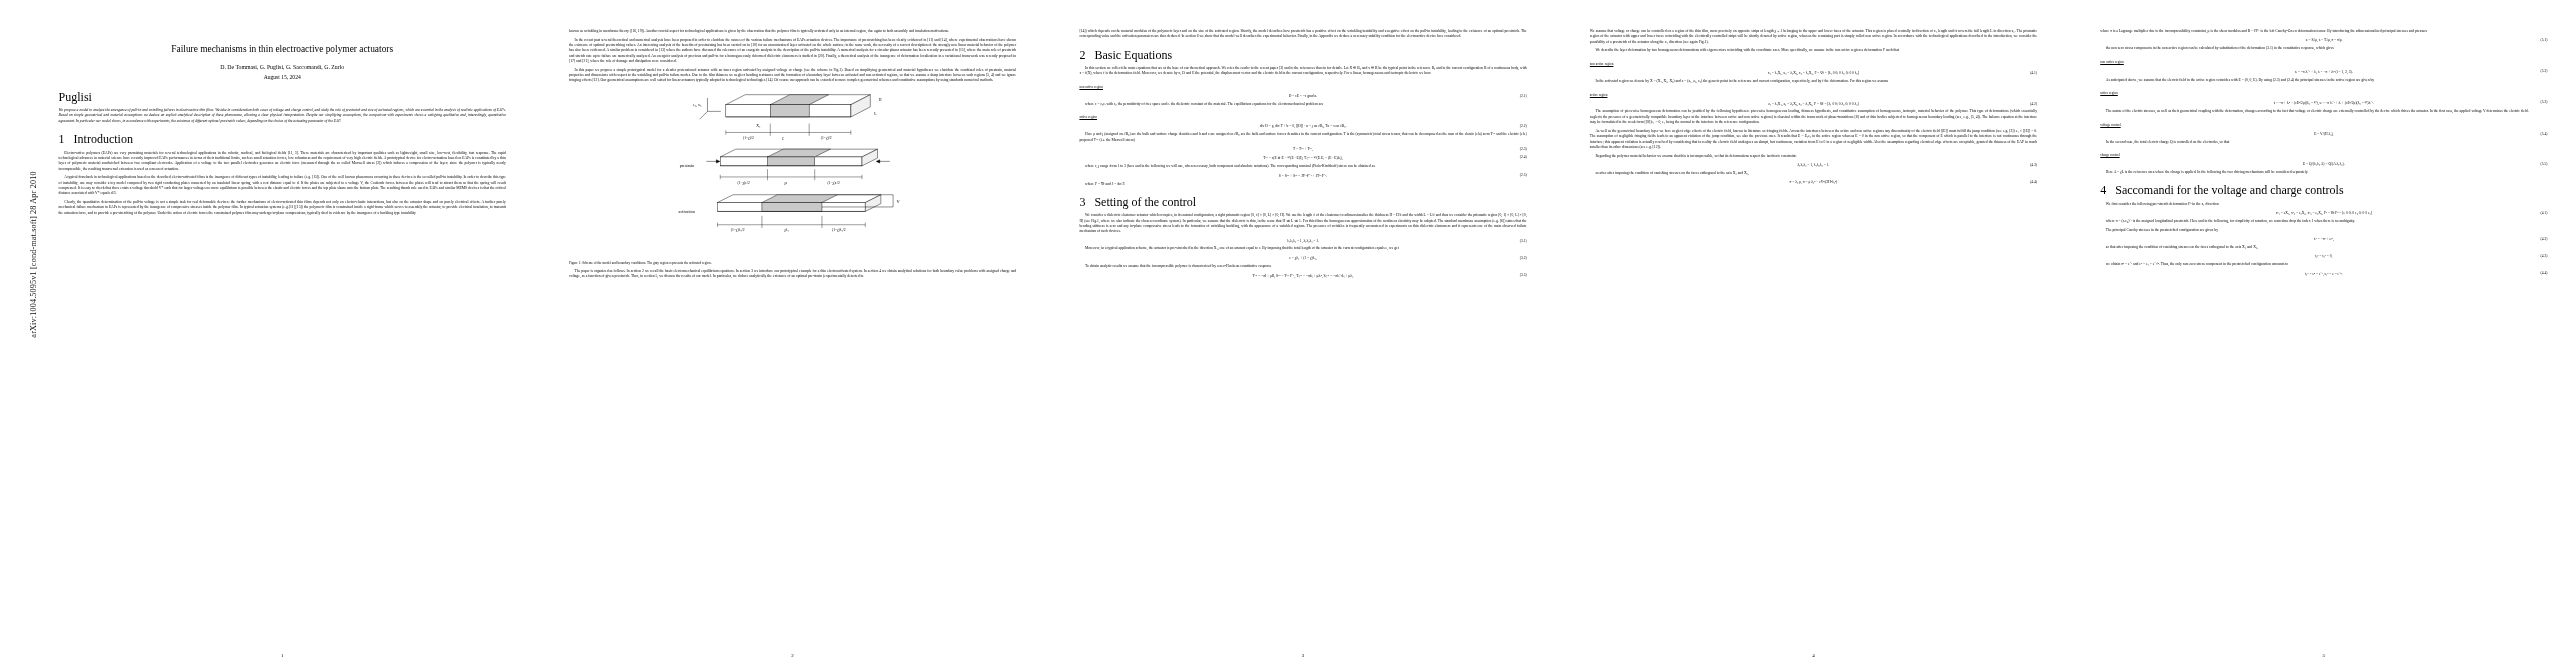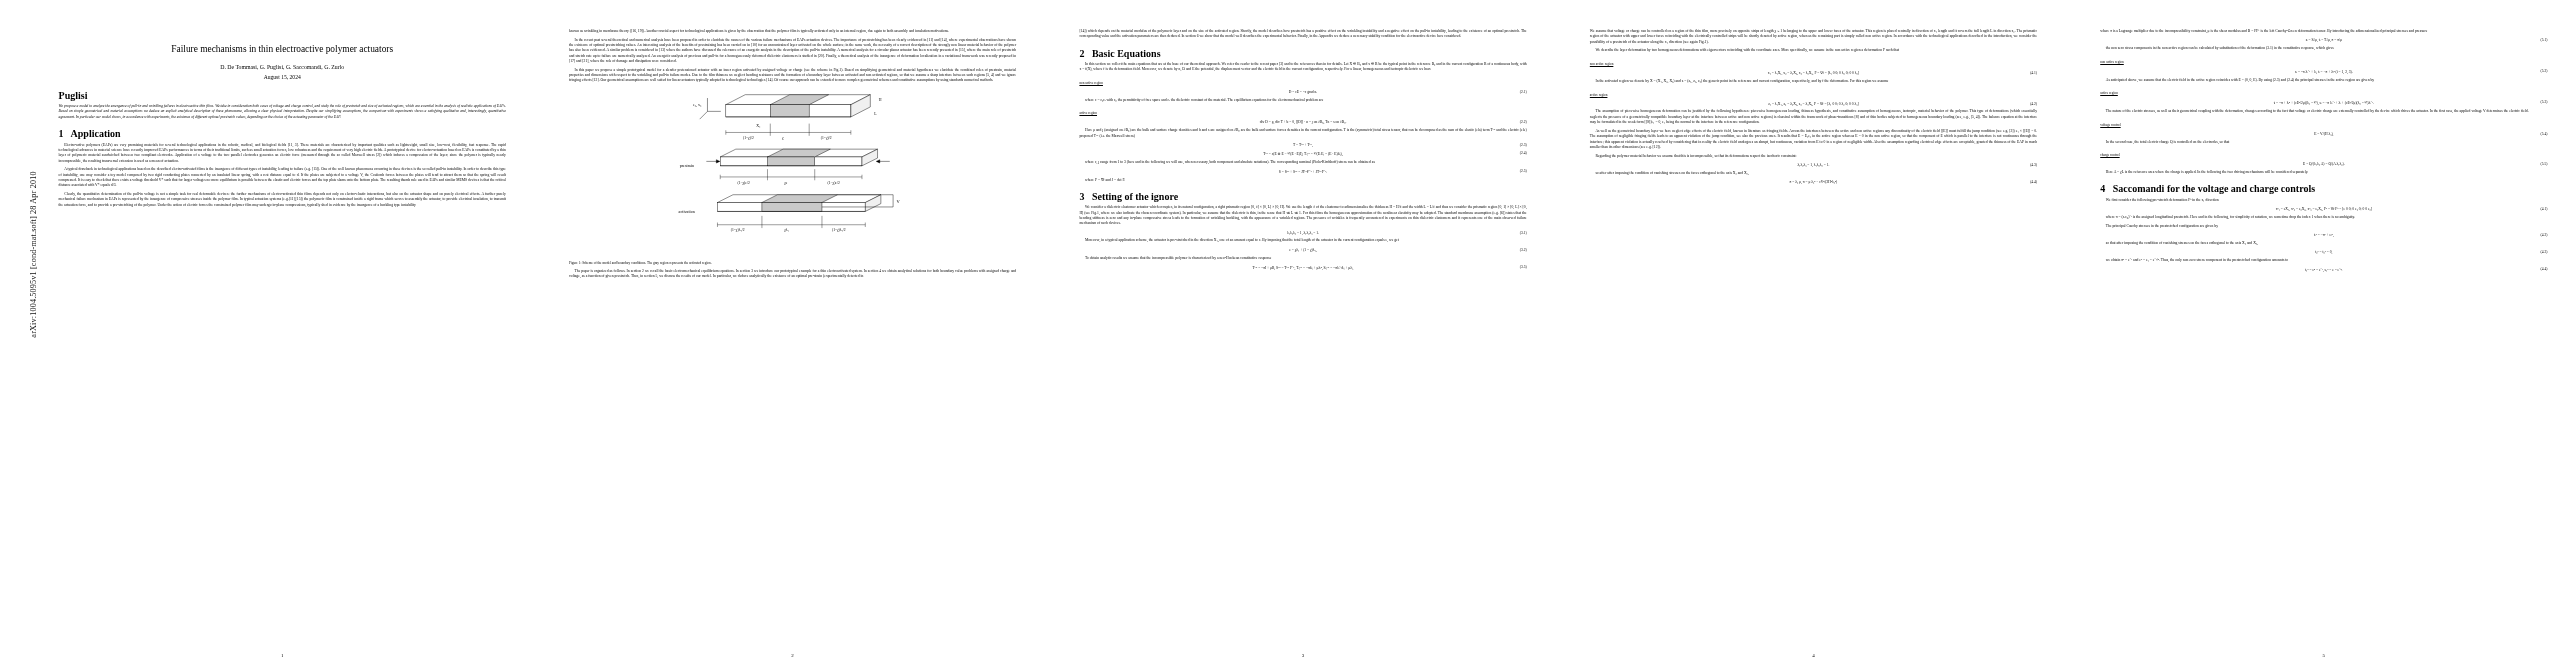--- a/index.html
+++ b/index.html
@@ -10,21 +10,21 @@
     transform:rotate(-90deg);transform-origin:center center;
     font-family:"Liberation Serif",serif;font-size:8.3px;color:#111;letter-spacing:0.1px;
     text-align:center;white-space:nowrap;
   }
   .pages{position:absolute;left:33px;top:0;width:2540px;height:667px;display:flex;gap:12px;}
   .page{position:relative;width:508px;height:667px;box-sizing:border-box;padding:29px 25.6px 22px 25.6px;}
   .pagenum{position:absolute;bottom:9px;left:0;width:100%;text-align:center;font-size:5px;}
   .title{font-size:9.4px;text-align:center;line-height:1.25;margin:14.5px 0 9px 0;font-weight:normal;}
   .authors{font-size:5.8px;text-align:center;margin:5.6px 0 2.2px 0;}
   .date{font-size:5.6px;text-align:center;margin:3.3px 0 10px 0;}
-  h2.sec{font-size:10px;font-weight:bold;margin:7.8px 0 3.3px 0;}
+  h2.sec{font-size:12px;font-weight:normal;margin:7.8px 0 3.3px 0;}
   p.body{font-size:3.7px;line-height:1.45;text-align:justify;margin:0 0 3.3px 0;text-indent:5.6px;hyphens:auto;}
   p.body.noind{text-indent:0;}
   .abstract-block{font-size:3.7px;line-height:1.5;text-align:justify;font-style:italic;margin:2.2px 0 5.6px 0;}
   .eq{font-size:3.6px;text-align:center;margin:3.9px 0 3.9px 0;position:relative;}
   .eq .num{position:absolute;right:0;top:0;font-size:3.6px;font-style:normal;}
   .eqbox{display:inline-block;text-align:left;}
   .figwrap{margin:5.6px 0 3.3px 0;text-align:center;}
   .figcap{font-size:3.4px;text-align:justify;line-height:1.4;margin-top:4.4px;}
   .fig-svg{display:block;margin:0 auto;}
   .eqlabel{font-size:3.4px;text-decoration:underline;display:inline-block;margin:2.2px 0 1.1px 0;}
@@ -42,21 +42,21 @@
       <div class="title">Failure mechanisms in thin electroactive polymer actuators</div>
       <div class="authors">D. De Tommasi, G. Puglisi, G. Saccomandi, G. Zurlo</div>
       <div class="date">August 15, 2024</div>
 
       <h2 class="sec">Puglisi</h2>
       <div class="abstract-block">We propose a model to analyze the emergence of pull-in and wrinkling failures in electroactive thin films. We take in consideration both cases of voltage and charge control, and study the role of prestretch and size of activated regions, which are essential in the analysis of realistic applications of EAPs. Based on simple geometrical and material assumptions we deduce an explicit analytical description of these phenomena, allowing a clear physical interpretation. Despite our simplifying assumptions, the comparison with experiments shows a satisfying qualitative and, interestingly, quantitative agreement. In particular our model shows, in accordance with experiments, the existence of different optimal prestretch values, depending on the choice of the actuating parameter of the EAP.</div>
 
       <h2 class="sec">
         <span>1</span>
         &nbsp;
-        <span>Application</span>
+        <span>Introduction</span>
       </h2>
 
       <p class="body">Electro-active polymers (EAPs) are very promising materials for several technological applications in the robotic, medical, and biological fields [11, 3]. These materials are characterized by important qualities such as lightweight, small size, low-cost, flexibility, fast response. The rapid technological advances in material science have recently improved EAPs performances in terms of their traditional limits, such as small actuation forces, low robustness and the requirement of very high electric fields. A prototypical device for electro-actuation based on EAPs is constituted by a thin layer of polymeric material sandwiched between two compliant electrodes. Application of a voltage to the two parallel electrodes generates an electric force (measured through the so called Maxwell stress [2]) which induces a compression of the layer; since the polymer is typically nearly incompressible, the resulting transversal extension is used as a mean of actuation.</p>
       <p class="body">A typical drawback in technological applications based on the described electro-activated films is the insurgence of different types of instability, leading to failure (e.g. [15]). One of the well known phenomena occurring in these devices is the so called pull-in instability. In order to describe this type of instability, one may consider a toy model composed by two rigid conducting plates connected by an insulated linear spring, with a rest distance equal to d. If the plates are subjected to a voltage V, the Coulomb forces between the plates will tend to attract them so that the spring will result compressed. It is easy to check that there exists a voltage threshold V* such that for larger voltages no more equilibrium is possible between the elastic and electric forces and the top plate slams onto the bottom plate. The resulting thumb rule used in EAPs and similar MEMS devices is that the critical distance associated with V* equals d/3.</p>
       <p class="body">Clearly, the quantitative determination of the pull-in voltage is not a simple task for real deformable devices: the further mechanisms of electro-activated thin films depends not only on electro-elastic interactions, but also on the actuator shape and on purely electrical effects. A further purely mechanical failure mechanism in EAPs is represented by the insurgence of compressive stresses inside the polymer film. In typical actuation systems (e.g.[11],[15]) the polymeric film is constrained inside a rigid frame which serves to assembly the actuator, to provide electrical insulation, to transmit the actuation force, and to provide a pre-stretching of the polymer. Under the action of electric forces the constrained polymer film may undergo in-plane compressions, typically shed in evidence by the insurgence of a buckling type instability</p>
 
       <div class="pagenum">1</div>
     </div>
 
     <div class="page">
@@ -208,21 +208,21 @@
       <div class="eq">
         <span class="eqbox">S = Sᵉˡᵃ + Sᵉˡᵉ = JTᵉˡᵃF⁻ᵀ + JTᵉˡᵉF⁻ᵀ.</span>
         <span class="num">(2.5)</span>
       </div>
 
       <p class="body">where F = ∇f and J = det F.</p>
 
       <h2 class="sec">
         <span>3</span>
         &nbsp;
-        <span>Setting of the ignore</span>
+        <span>Setting of the control</span>
       </h2>
 
       <p class="body">We consider a dielectric elastomer actuator which occupies, in its natural configuration, a right prismatic region [0, ℓ] × [0, L] × [0, H]. We use the length ℓ of the elastomer to adimensionalize the thickness H = H/ℓ and the width L = L/ℓ and thus we consider the prismatic region [0, 1] × [0, L] × [0, H] (see Fig.1, where we also indicate the chosen coordinate system). In particular, we assume that the dielectric is thin, in the sense that H ≪ L ≪ 1. For this films the homogeneous approximation of the nonlinear elasticity may be adopted. The standard membrane assumption (e.g. [6]) states that the bending stiffness is zero and any in-plane compressive stress leads to the formation of wrinkling buckling, with the appearance of a wrinkled regions. The presence of wrinkles is frequently encountered in experiments on thin dielectric elastomers and it represents one of the main observed failure mechanism of such devices.</p>
 
       <div class="eq">
         <span class="eqbox">λ₁λ₂λ₃ = 1,      λ₁λ₂λ₃ = 1.</span>
         <span class="num">(3.1)</span>
       </div>
 
       <p class="body">Moreover, in a typical application scheme, the actuator is pre-stretched in the direction X₁, one of an amount equal to ε. By imposing that the total length of the actuator in the current configuration equals e, we get</p>

